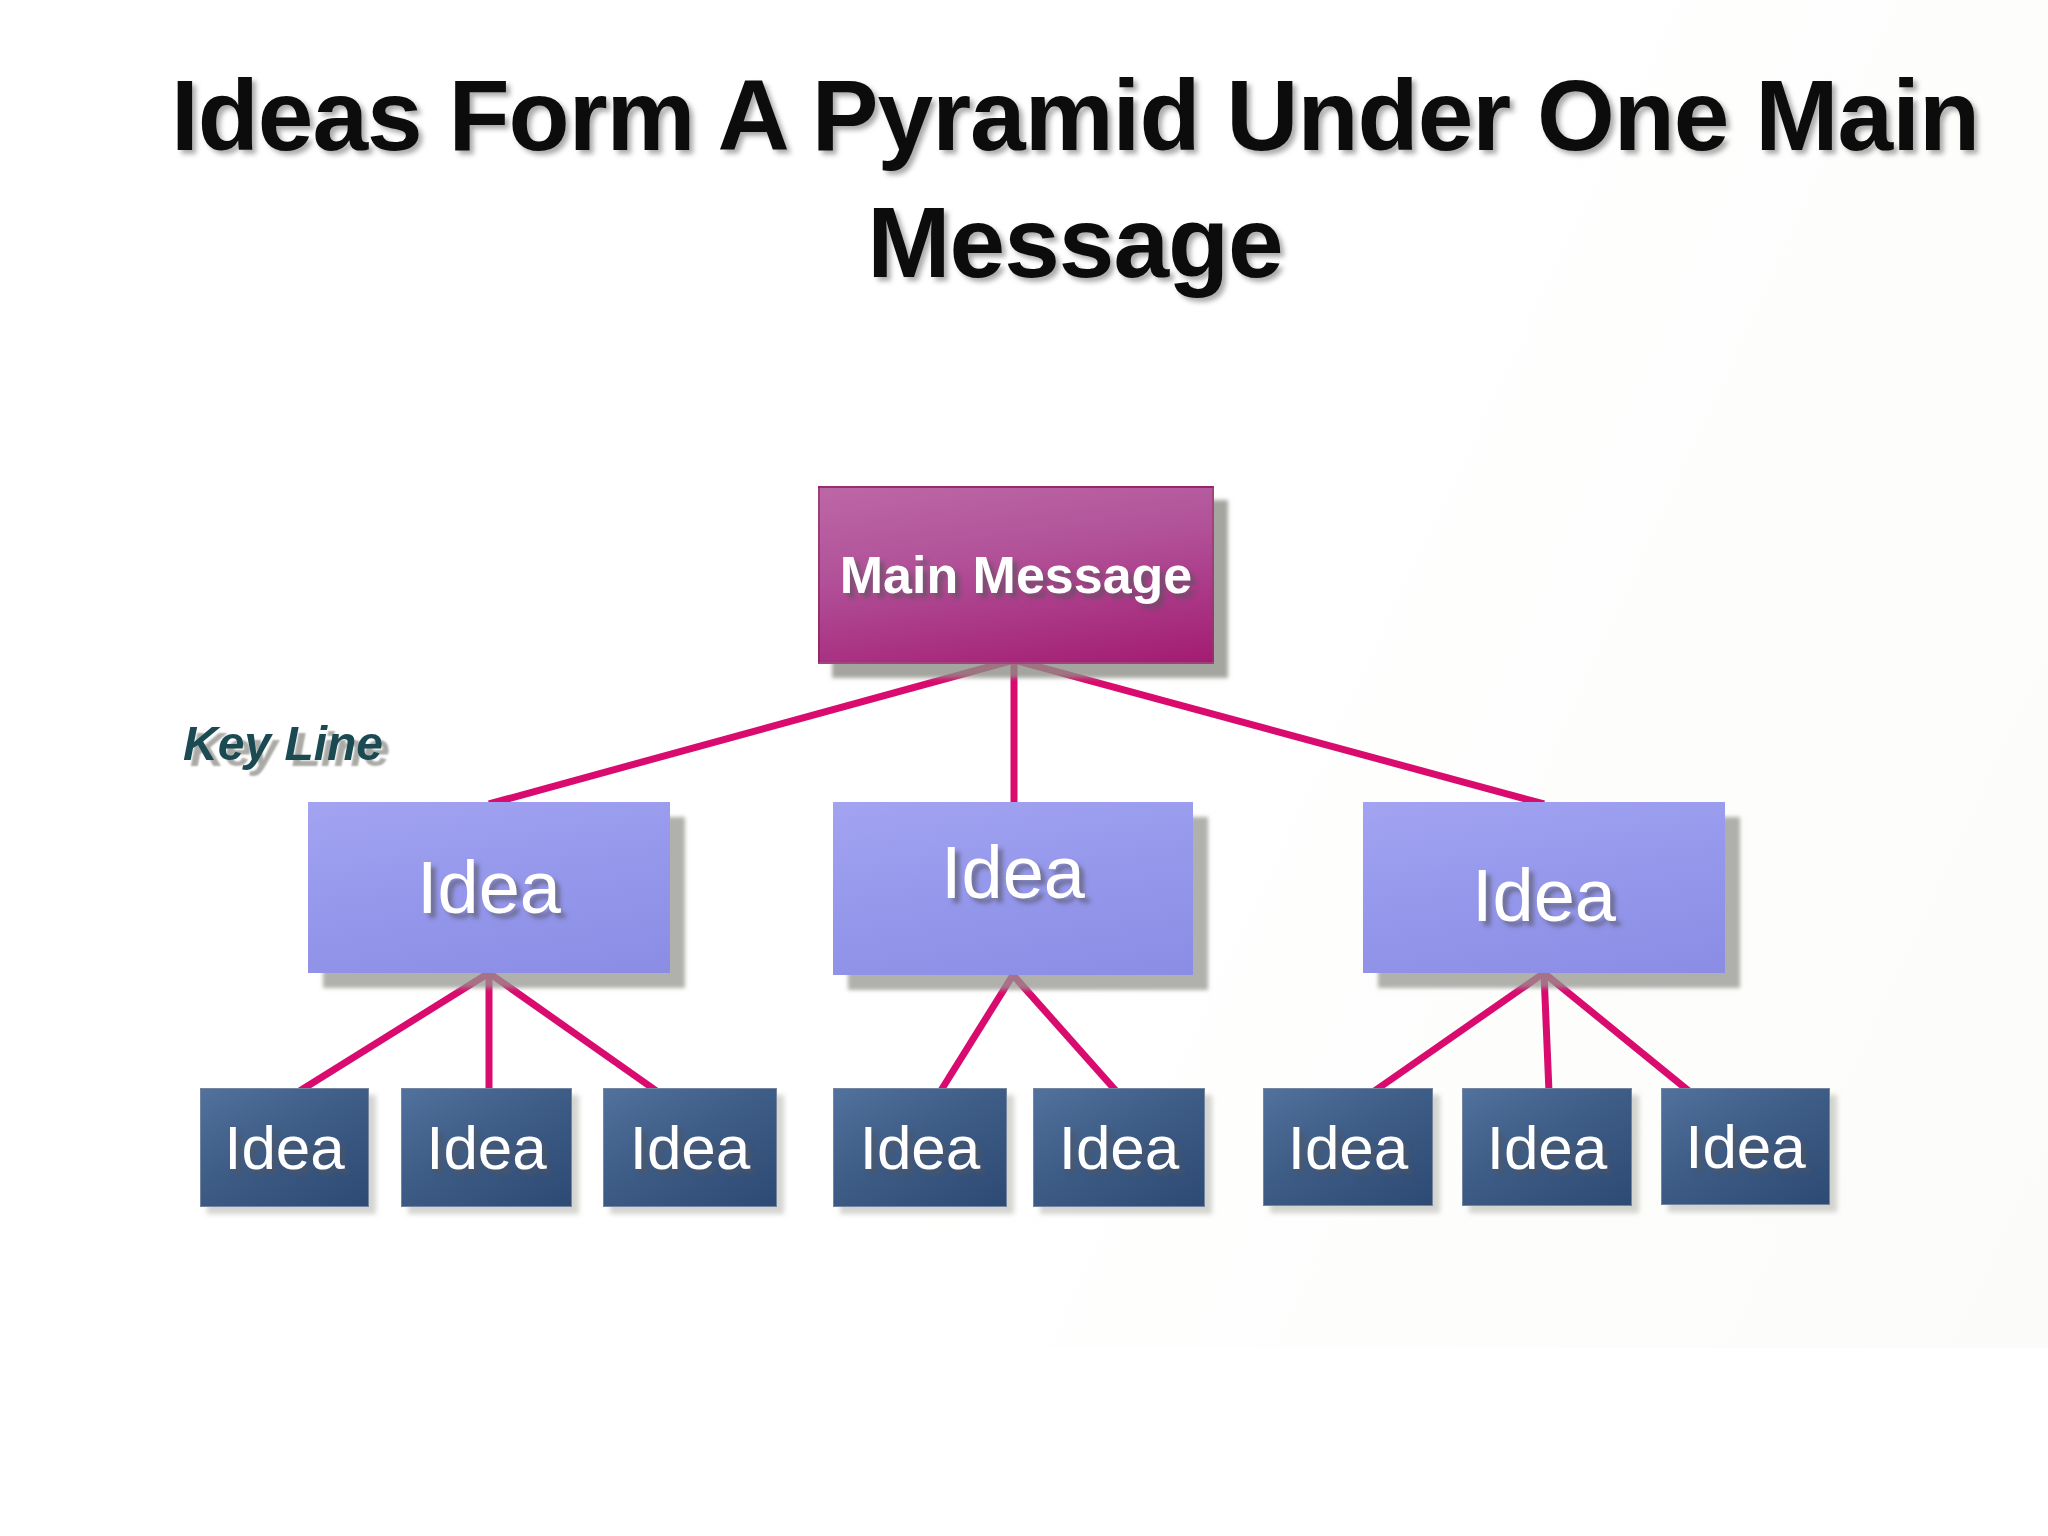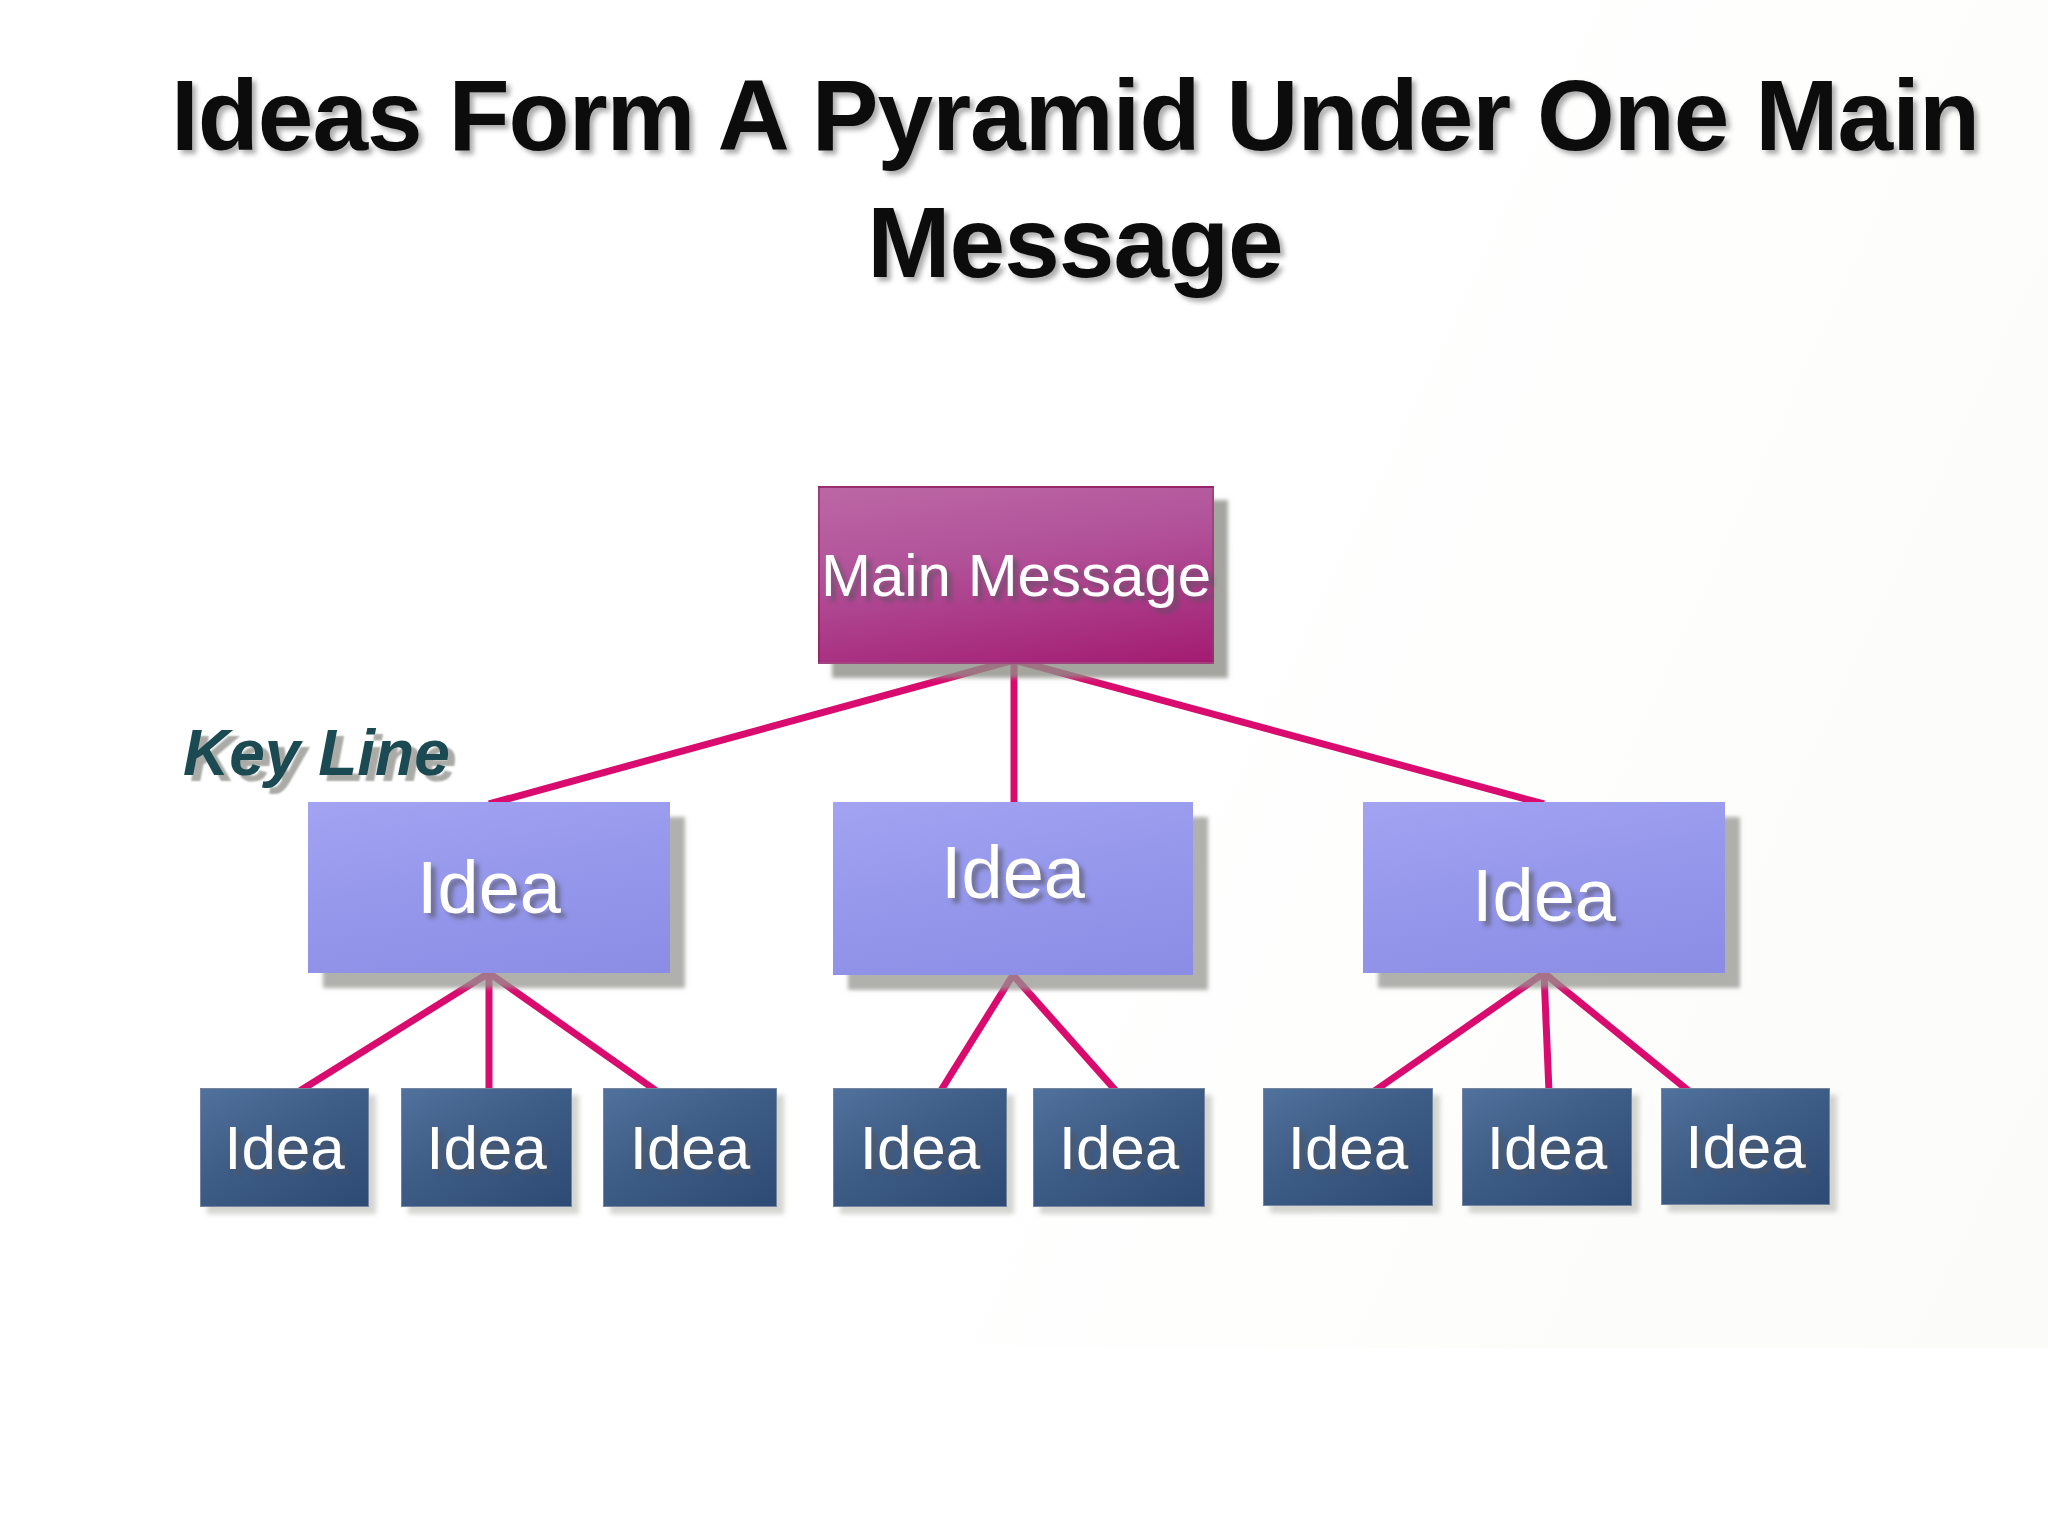--- a/index.html
+++ b/index.html
@@ -13,36 +13,36 @@
   .title{
     position:absolute;left:100px;top:52px;width:1950px;
     text-align:center;
     font-size:100px;line-height:127px;font-weight:bold;
     color:#0c0c0c;
     text-shadow:4px 4px 5px rgba(70,70,70,0.45);
     letter-spacing:-1px;
   }
   .keyline{
     position:absolute;left:183px;top:716px;
-    font-size:64px;font-weight:bold;font-style:italic;
+    font-size:48px;font-weight:bold;font-style:italic;
     color:#1b4a53;
     text-shadow:7px 6px 2px rgba(155,155,150,0.85);
   }
   .node{
     position:absolute;
     display:flex;align-items:center;justify-content:center;
     color:#ffffff;text-align:center;
   }
   .node .lbl{ text-shadow:5px 5px 4px rgba(85,85,92,0.6); }
   .main-box{
     left:818px;top:486px;width:392px;height:174px;
     background:linear-gradient(172deg,#bc67a5 0%,#b2539a 38%,#a31c72 100%);
     border:2px solid rgba(141,44,98,0.55);
     box-shadow:14px 14px 4px rgba(142,142,136,0.8);
-    font-size:60px;font-weight:normal;line-height:75px;
+    font-size:52px;font-weight:bold;line-height:75px;text-align:right;
   }
   .mid-box{
     width:362px;height:171px;top:802px;
     background:linear-gradient(170deg,#a2a3f1 0%,#9698ec 45%,#8b8de5 100%);
     box-shadow:15px 15px 4px rgba(150,150,144,0.75);
     font-size:74px;
   }
   .mid-1{left:308px;}
   .mid-2{left:833px;width:360px;height:173px;}
   .mid-3{left:1363px;}

